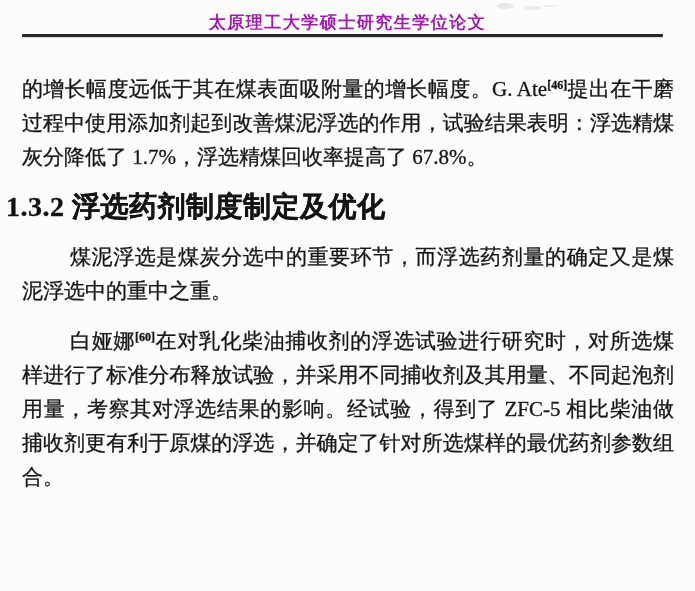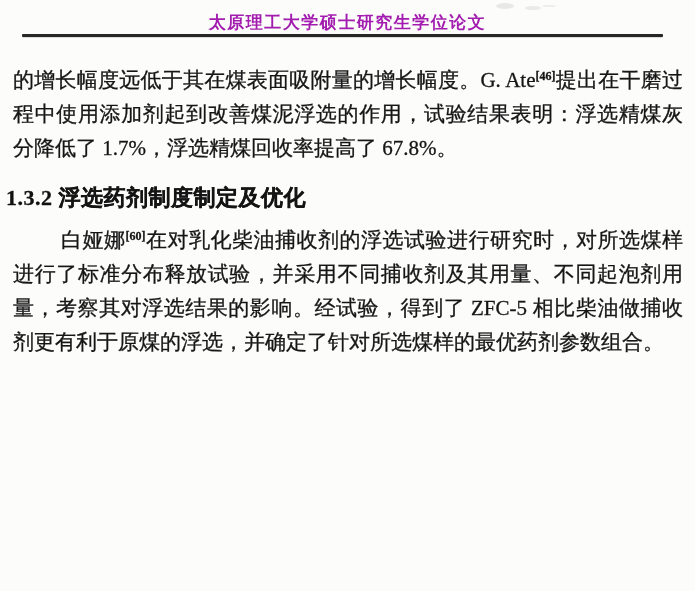--- a/index.html
+++ b/index.html
@@ -57,28 +57,28 @@
     top: 56px;
     left: 6px;
     right: 5px;
     font-size: 21px;
     line-height: 34px;
     text-align: justify;
     text-justify: inter-ideograph;
     -webkit-text-stroke: 0.3px #161616;
   }
   .para {
-    margin: 7px;
+    margin: 16px;
   }
   .para.indent {
     text-indent: 48px;
   }
   .section-heading {
     margin: 16px 0 8px 0;
-    font-size: 22px;
+    font-size: 28px;
     font-weight: 700;
     line-height: 34px;
     letter-spacing: 0.5px;
     color: #111111;
   }
   sup.cite {
     font-size: 12px;
     line-height: 0;
     vertical-align: 7px;
     letter-spacing: 0;
@@ -95,18 +95,19 @@
   <div class="scan-smudge"></div>
 
   <div class="header-rule"></div>
 
   <div class="content">
 
     <p class="para"><span>的增长幅度远低于其在煤表面吸附量的增长幅度。G. Ate</span><sup class="cite">[46]</sup><span>提出在干磨过程中使用添加剂起到改善煤泥浮选的作用，试验结果表明：浮选精煤灰分降低了 1.7%，浮选精煤回收率提高了 67.8%。</span></p>
 
     <h3 class="section-heading">1.3.2 浮选药剂制度制定及优化</h3>
 
+    <p class="para indent">煤泥浮选是煤炭分选中的重要环节，而浮选药剂量的确定又是煤泥浮选中的重中之重。</p>
 
 
     <p class="para indent"><span>白娅娜</span><sup class="cite">[60]</sup><span>在对乳化柴油捕收剂的浮选试验进行研究时，对所选煤样进行了标准分布释放试验，并采用不同捕收剂及其用量、不同起泡剂用量，考察其对浮选结果的影响。经试验，得到了 ZFC-5 相比柴油做捕收剂更有利于原煤的浮选，并确定了针对所选煤样的最优药剂参数组合。</span></p>
 
   </div>
 </div>
 
 </body></html>

